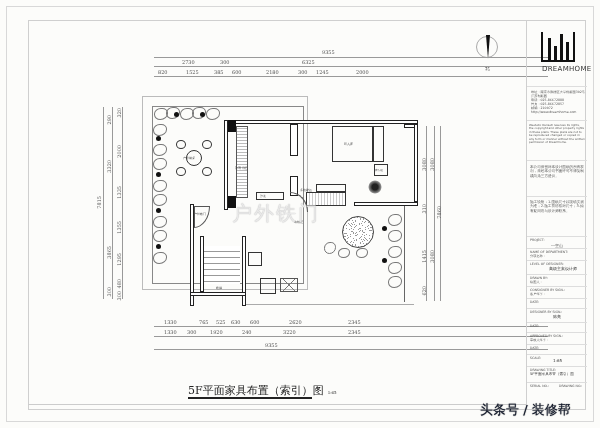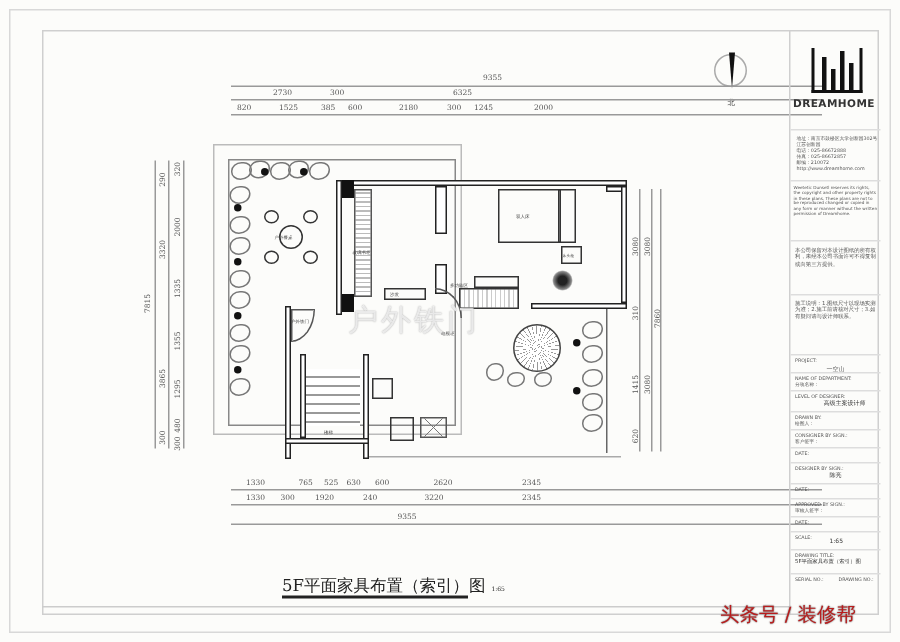--- a/index.html
+++ b/index.html
@@ -5,34 +5,34 @@
   html,body{margin:0;padding:0;background:#fcfcfa;}
   body{width:600px;height:428px;position:relative;overflow:hidden;font-family:"DejaVu Sans",sans-serif;color:#333;}
   .frame-outer{position:absolute;left:6px;top:6px;width:588px;height:416px;border:1px solid #d8d8d8;box-sizing:border-box;}
   .frame-inner{position:absolute;left:28px;top:20px;width:558px;height:390px;border:1px solid #cfcfcf;box-sizing:border-box;}
   .titleblock{position:absolute;left:526px;top:20px;width:60px;height:390px;border-left:1px solid #cfcfcf;box-sizing:border-box;}
   .tb-sec{position:absolute;left:0;width:60px;border-top:1px solid #ddd;box-sizing:border-box;}
   .tiny{font-size:3.2px;line-height:4px;color:#555;white-space:nowrap;}
   .tiny-cn{font-size:3.6px;line-height:4.4px;color:#555;}
   .logo{position:absolute;left:14px;top:12px;width:34px;height:30px;border:2px solid #111;border-top:none;box-sizing:border-box;}
   .logo i{position:absolute;bottom:0;width:3px;background:#111;}
-  .brand{position:absolute;left:1px;top:45px;width:56px;text-align:center;font-size:7px;letter-spacing:0.3px;color:#333;font-weight:bold;}
+  .brand{position:absolute;left:15px;top:45px;width:56px;font-size:7px;letter-spacing:0.3px;color:#333;}
   .dim{position:absolute;font-size:5px;color:#555;white-space:nowrap;font-family:"DejaVu Serif",serif;}
   .hline{position:absolute;height:0;border-top:1px solid #999;}
   .vline{position:absolute;width:0;border-left:1px solid #999;}
   .vt{writing-mode:vertical-rl;transform:rotate(180deg);}
   .wall{position:absolute;background:#fff;border:1.2px solid #222;box-sizing:border-box;}
   .wall-fill{position:absolute;background:#111;}
   .room-label{position:absolute;font-size:4px;color:#444;white-space:nowrap;}
   .plant{position:absolute;width:14px;height:12px;border:1px solid #777;border-radius:50% 40% 55% 45%;box-sizing:border-box;}
   .leaf{position:absolute;width:5px;height:5px;background:#111;border-radius:50%;}
   .drawing-title{position:absolute;left:188px;top:383px;font-family:"DejaVu Serif",serif;font-size:11px;color:#222;white-space:nowrap;}
   .drawing-title .scale{font-size:4px;margin-left:4px;}
   .title-underline{position:absolute;left:188px;top:397px;width:124px;height:2px;background:#222;}
-  .watermark{position:absolute;left:480px;top:401px;font-size:13px;color:#b91c1c;text-shadow:0 0 1px #888,0 0 1px #888;white-space:nowrap;}
+  .watermark{position:absolute;left:480px;top:401px;font-size:13px;color:#0f172a;text-shadow:0 0 1px #888,0 0 1px #888;white-space:nowrap;}
   .wm-center{position:absolute;left:232px;top:200px;font-size:20px;color:rgba(255,255,255,0.75);text-shadow:0 0 1px #999;letter-spacing:2px;}
 </style>
 </head>
 <body>
 
 <div class="frame-outer"></div>
 <div class="frame-inner"></div>
 
 <div style="position:absolute;left:476px;top:36px;width:22px;height:22px;border:1px solid #aaa;border-radius:50%;box-sizing:border-box;">
   <div style="position:absolute;left:9px;top:-2px;width:0;height:0;border-left:2px solid transparent;border-right:2px solid transparent;border-top:24px solid #111;"></div>

